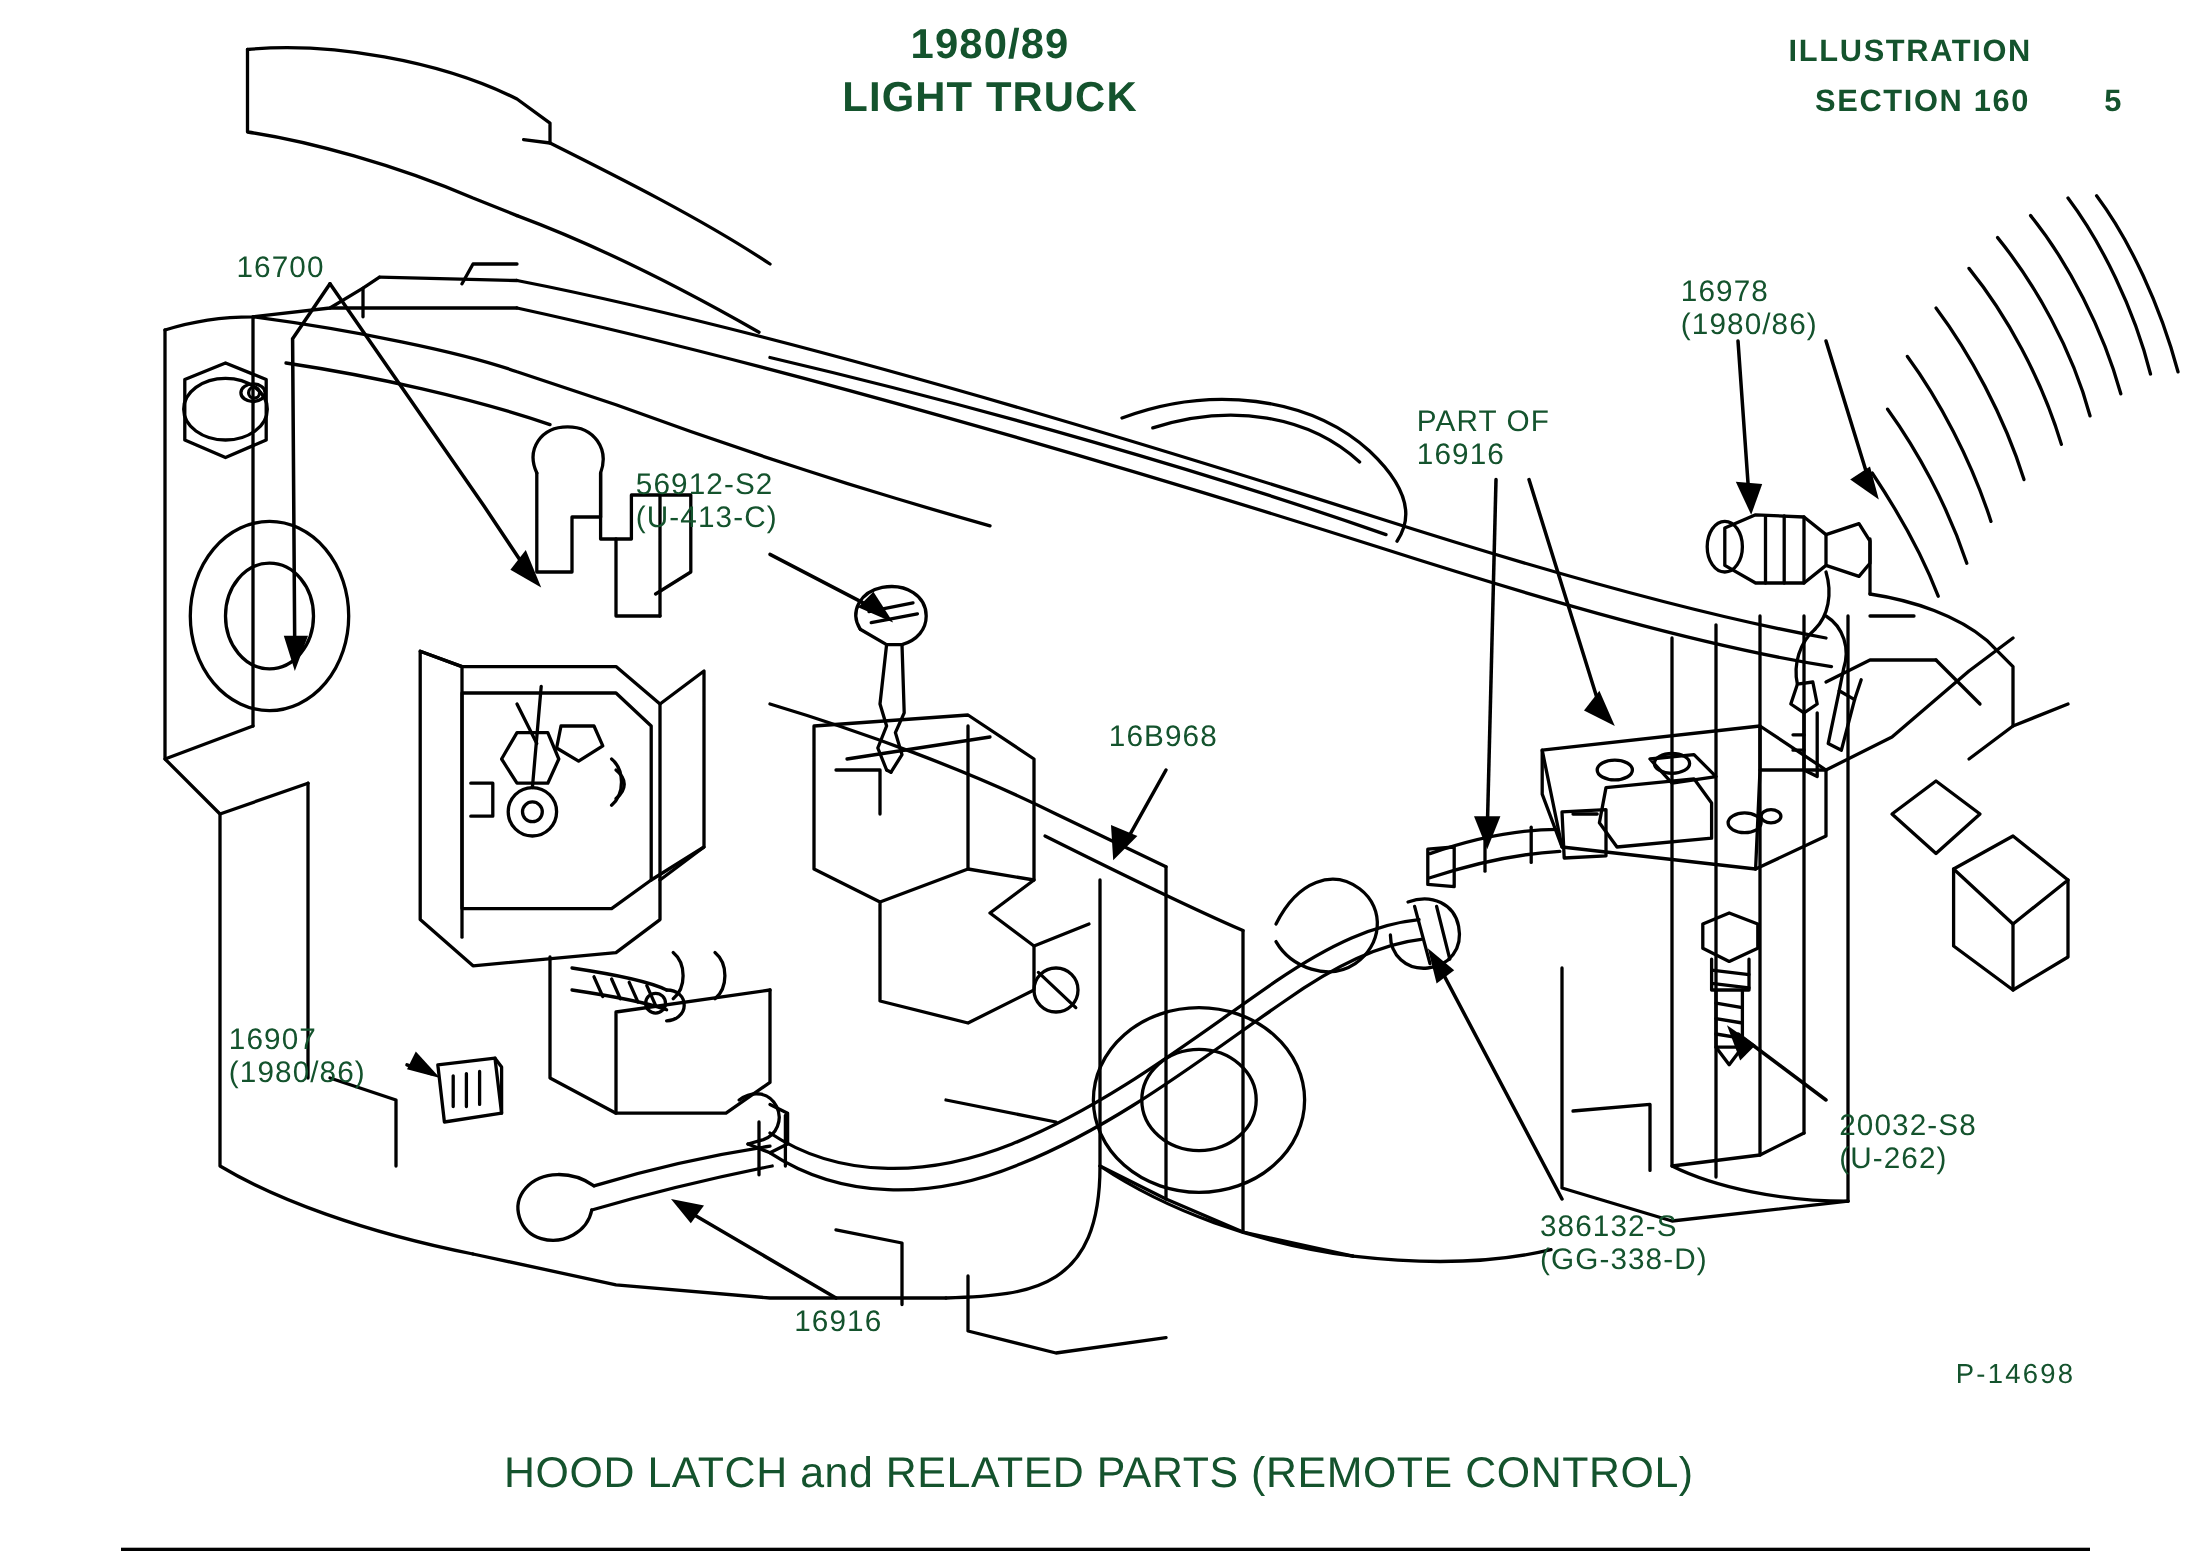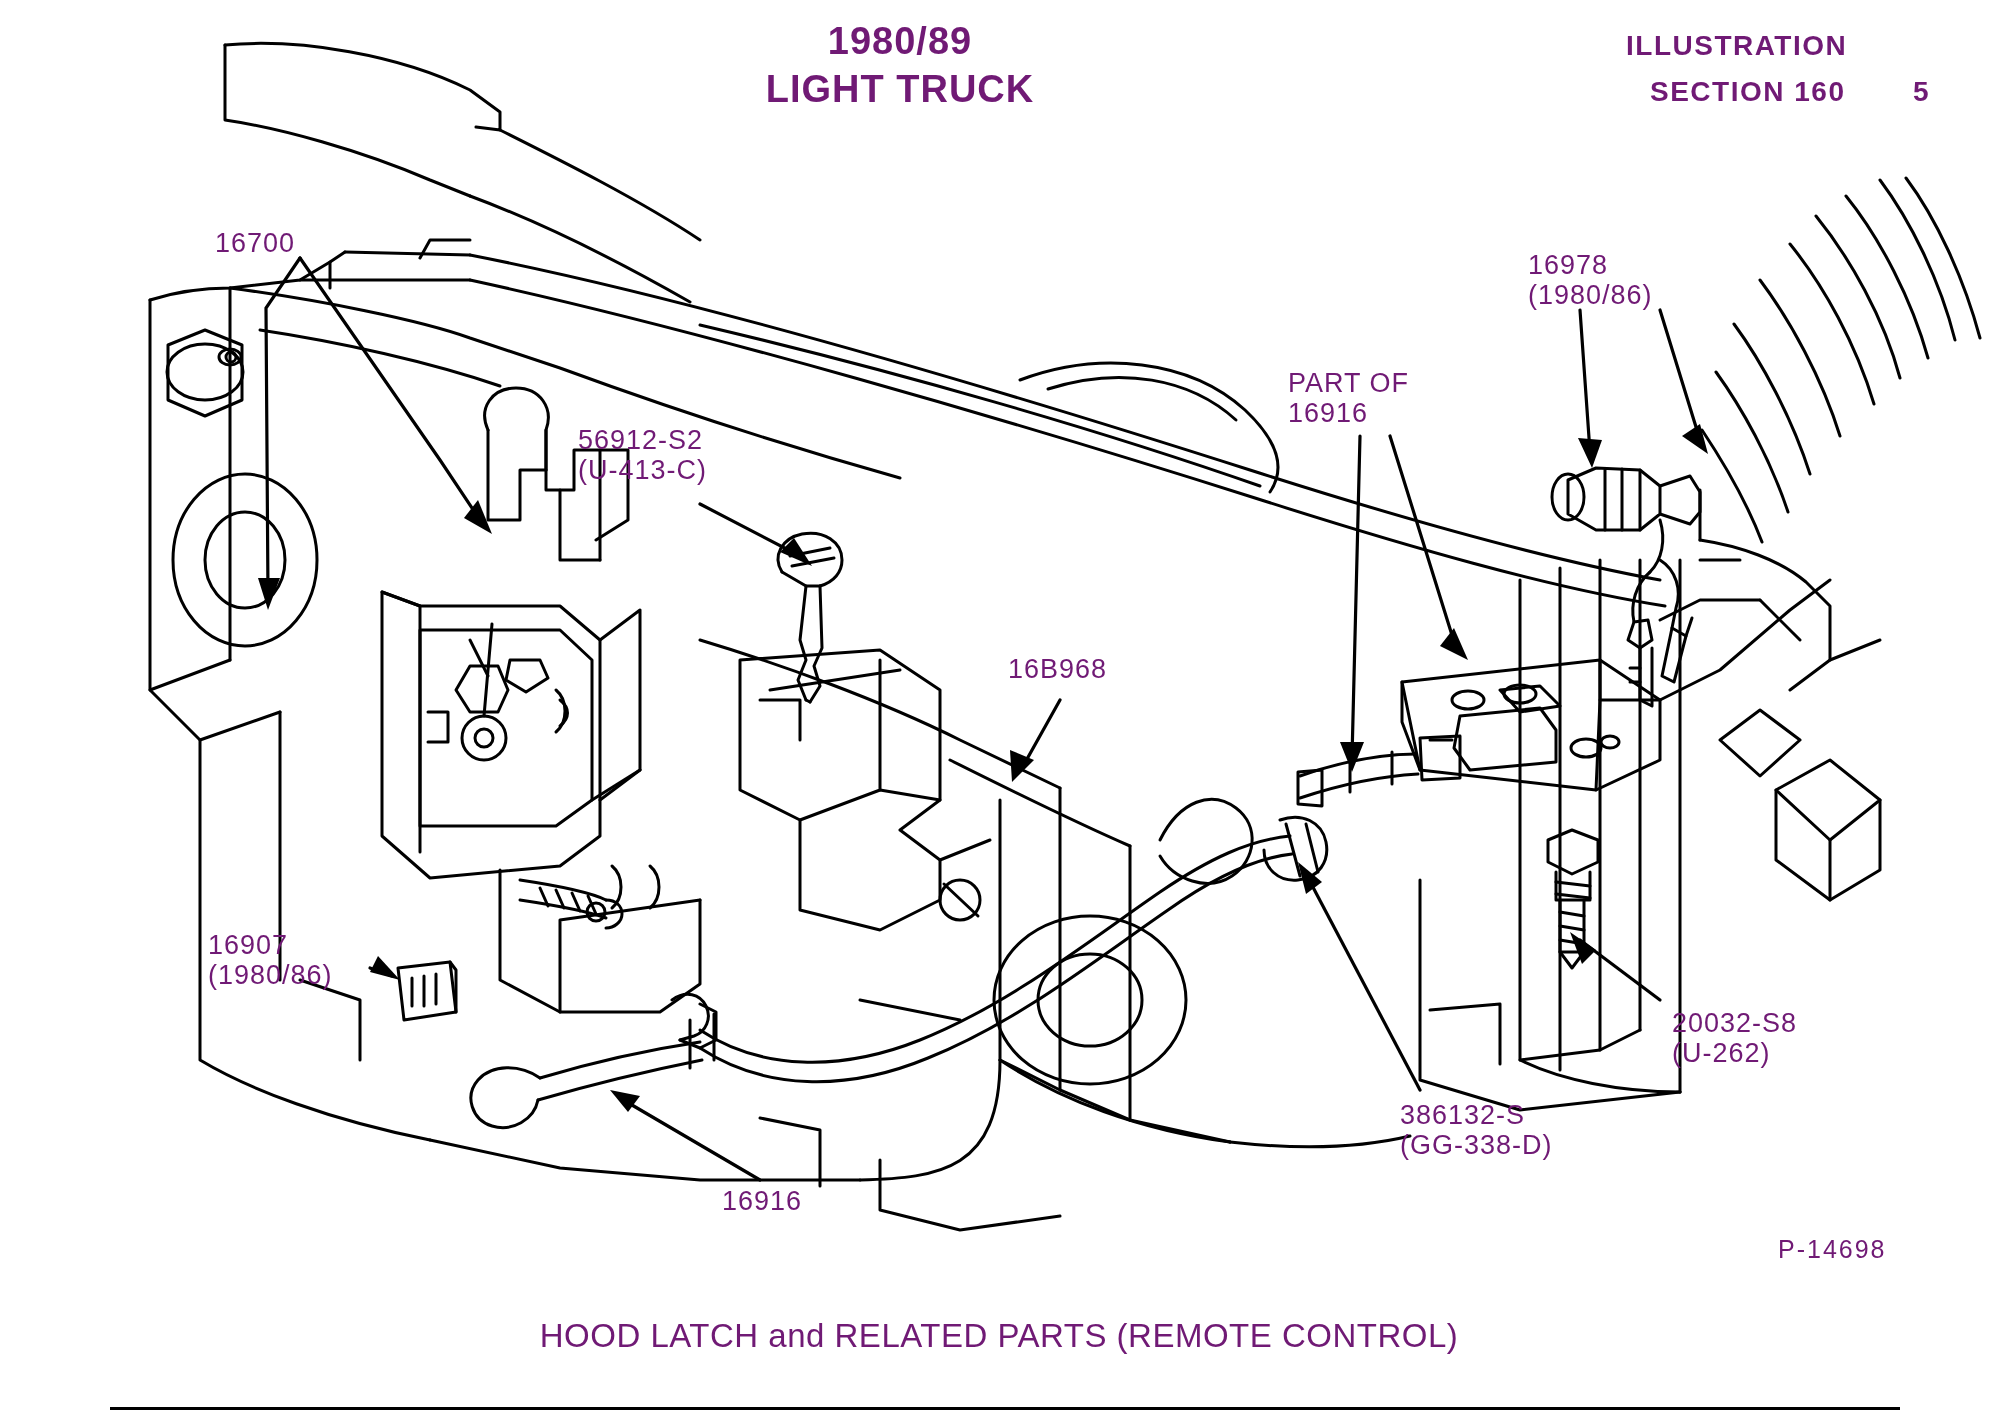--- a/index.html
+++ b/index.html
@@ -6,21 +6,21 @@
     margin: 0;
     padding: 0;
     background: #ffffff;
   }
   #page {
     position: relative;
     width: 1997px;
     height: 1418px;
     background: #ffffff;
     font-family: "Liberation Sans", sans-serif;
-    color: #701a75;
+    color: #14532d;
     overflow: hidden;
   }
   .txt {
     position: absolute;
     white-space: pre;
     line-height: 1.12;
     letter-spacing: 0.5px;
   }
   .title {
     font-size: 38px;
@@ -31,21 +31,21 @@
   .hdr {
     font-size: 28px;
     font-weight: bold;
     letter-spacing: 1.5px;
   }
   .callout {
     font-size: 27px;
     letter-spacing: 1px;
   }
   .caption {
-    font-size: 33px;
+    font-size: 39px;
     letter-spacing: 0.5px;
     text-align: center;
   }
   .figcode {
     font-size: 25px;
     letter-spacing: 2px;
   }
   #artwork {
     position: absolute;
     left: 0;

